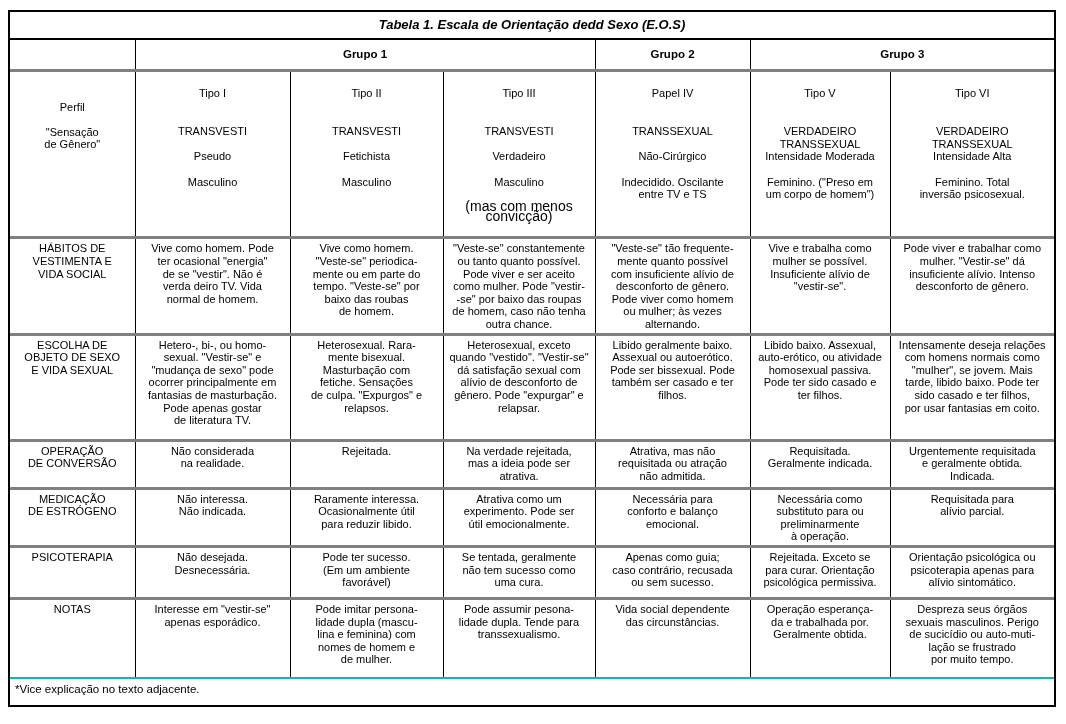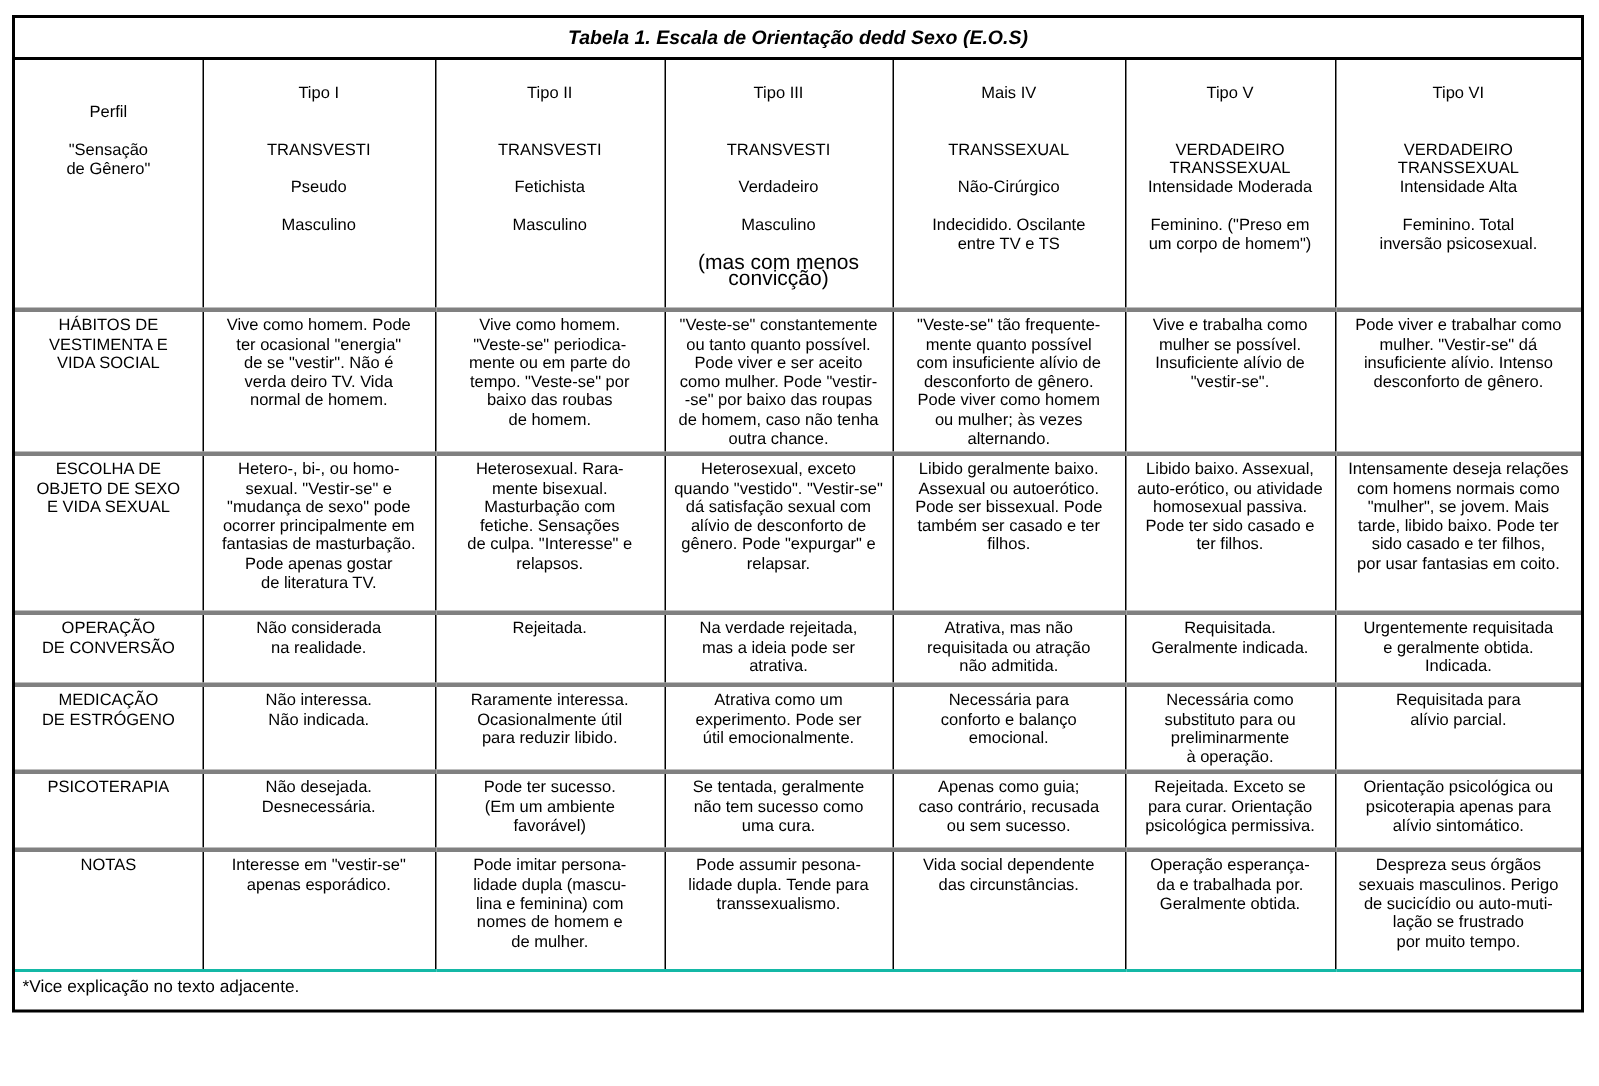--- a/index.html
+++ b/index.html
@@ -67,20 +67,26 @@
         <col style="width:125px">
         <col style="width:155px">
         <col style="width:153px">
         <col style="width:152px">
         <col style="width:155px">
         <col style="width:140px">
         <col style="width:164px">
       </colgroup>
       <tbody>
 
+        <tr class="r-group">
+          <td></td>
+          <td colspan="3">Grupo 1</td>
+          <td>Grupo 2</td>
+          <td colspan="2">Grupo 3</td>
+        </tr>
 
         <tr class="r-perfil">
           <td><div class="perfil-label">Perfil
 
 "Sensação
 de Gênero"</div></td>
           <td>
             <div class="tipo-name">Tipo I</div>
             <div>TRANSVESTI
 
@@ -99,21 +105,21 @@
           <td>
             <div class="tipo-name">Tipo III</div>
             <div>TRANSVESTI
 
 Verdadeiro
 
 Masculino</div>
             <div class="pnote">(mas com menos convicção)</div>
           </td>
           <td>
-            <div class="tipo-name">Mais IV</div>
+            <div class="tipo-name">Papel IV</div>
             <div>TRANSSEXUAL
 
 Não-Cirúrgico
 
 Indecidido. Oscilante
 entre TV e TS</div>
           </td>
           <td>
             <div class="tipo-name">Tipo V</div>
             <div>VERDADEIRO
@@ -181,21 +187,21 @@
 sexual. "Vestir-se" e
 "mudança de sexo" pode
 ocorrer principalmente em
 fantasias de masturbação.
 Pode apenas gostar
 de literatura TV.</td>
           <td>Heterosexual. Rara-
 mente bisexual.
 Masturbação com
 fetiche. Sensações
-de culpa. "Interesse" e
+de culpa. "Expurgos" e
 relapsos.</td>
           <td>Heterosexual, exceto
 quando "vestido". "Vestir-se"
 dá satisfação sexual com
 alívio de desconforto de
 gênero. Pode "expurgar" e
 relapsar.</td>
           <td>Libido geralmente baixo.
 Assexual ou autoerótico.
 Pode ser bissexual. Pode

